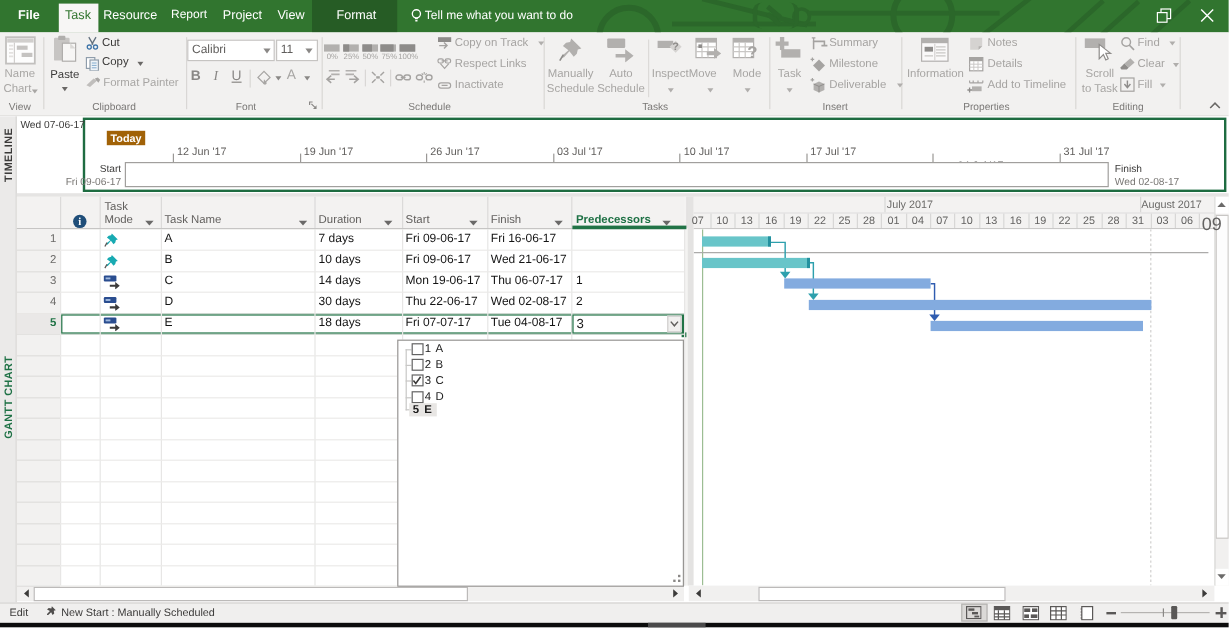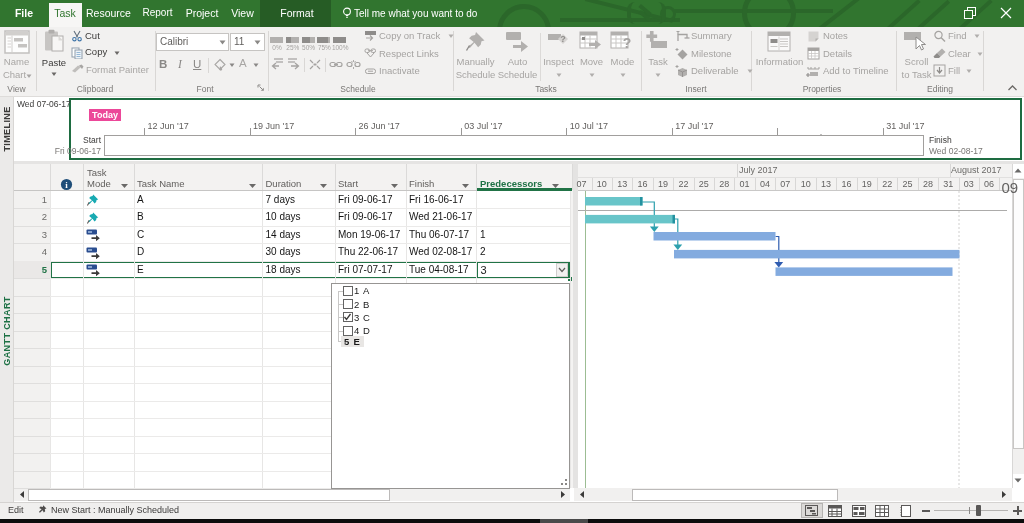--- a/index.html
+++ b/index.html
@@ -238,21 +238,21 @@
       <svg class="abs" style="left:555.5px;top:73px;" width="6" height="5" viewBox="0 0 6 5">
         <path d="M0.5 0.5 L3 4 L5.5 0.5 z" fill="#b0aeac"></path>
       </svg>
       <svg class="abs" style="left:579px;top:31px;" width="24" height="22" viewBox="0 0 24 22">
       <rect x="1" y="1" width="17" height="16" fill="#fff" stroke="#b2b0ae"></rect>
       <rect x="1" y="1" width="17" height="3.5" fill="#b2b0ae"></rect>
       <path d="M1 8 h17 M1 12 h17 M6 4.5 v12.5 M11 4.5 v12.5" stroke="#c9c7c5" fill="none"></path>
       <rect x="3" y="6" width="3" height="3" fill="#8e8c8a"></rect>
       <path d="M10 16 h6 v-3 l6 4.5 l-6 4.5 v-3 h-6 z" fill="#b2b0ae" transform="translate(0,-4)"></path>
     </svg>
-      <div class="tx" style="left:574px;top:56px;width:35px;text-align:center;font-size:9.5px;color:#a7a5a3;">Move</div>
+      <div class="tx" style="left:574px;top:56px;width:35px;font-size:9.5px;color:#a7a5a3;">Move</div>
       <svg class="abs" style="left:588.5px;top:73px;" width="6" height="5" viewBox="0 0 6 5">
         <path d="M0.5 0.5 L3 4 L5.5 0.5 z" fill="#b0aeac"></path>
       </svg>
       <svg class="abs" style="left:610px;top:31px;" width="24" height="22" viewBox="0 0 24 22">
       <rect x="1" y="1" width="17" height="16" fill="#fff" stroke="#b2b0ae"></rect>
       <rect x="1" y="1" width="17" height="3.5" fill="#b2b0ae"></rect>
       <path d="M1 8 h17 M1 12 h17 M6 4.5 v12.5 M11 4.5 v12.5" stroke="#c9c7c5" fill="none"></path>
       <text x="17" y="17" font-size="14" font-weight="bold" fill="#a5a3a1" text-anchor="middle">?</text>
     </svg>
       <div class="tx" style="left:605px;top:56px;width:35px;text-align:center;font-size:9.5px;color:#a7a5a3;">Mode</div>
@@ -343,21 +343,21 @@
         <path d="M0.5 0.5 L3 4 L5.5 0.5 z" fill="#b0aeac"></path>
       </svg>
       <svg class="abs" style="left:1007px;top:84px;" width="11" height="8" viewBox="0 0 11 8">
       <path d="M1.5 6 L5.5 2 L9.5 6" fill="none" stroke="#6a6866" stroke-width="1.3"></path>
     </svg>
     </div>
 
   <div class="abs" style="left:0;top:97px;width:1024px;height:66px;background:#fff;"></div>
   <div class="abs" style="left:68.5px;top:97.5px;width:953px;height:62.5px;border:2px solid #1e6c41;background:#fff;box-sizing:border-box;"></div>
   <div class="tx" style="left:17px;top:99px;font-size:8.5px;color:#3b3a39;">Wed 07-06-17</div>
-  <div class="abs" style="left:89px;top:108.5px;width:32px;height:12px;background:#ec4899;color:#fff;font-size:9px;font-weight:bold;text-align:center;line-height:12px;">Today</div>
+  <div class="abs" style="left:89px;top:108.5px;width:32px;height:12px;background:#a16207;color:#fff;font-size:9px;font-weight:bold;text-align:center;line-height:12px;">Today</div>
   <div id="tlticks">
       <div class="abs" style="left:144px;top:127.5px;width:1px;height:7px;background:#9a9896;"></div>
       <div class="tx" style="left:147.5px;top:121px;font-size:9px;color:#605e5c;">12 Jun '17</div>
       <div class="abs" style="left:249.55px;top:127.5px;width:1px;height:7px;background:#9a9896;"></div>
       <div class="tx" style="left:253.05px;top:121px;font-size:9px;color:#605e5c;">19 Jun '17</div>
       <div class="abs" style="left:355.1px;top:127.5px;width:1px;height:7px;background:#9a9896;"></div>
       <div class="tx" style="left:358.6px;top:121px;font-size:9px;color:#605e5c;">26 Jun '17</div>
       <div class="abs" style="left:460.65px;top:127.5px;width:1px;height:7px;background:#9a9896;"></div>
       <div class="tx" style="left:464.15px;top:121px;font-size:9px;color:#605e5c;">03 Jul '17</div>
       <div class="abs" style="left:566.2px;top:127.5px;width:1px;height:7px;background:#9a9896;"></div>

